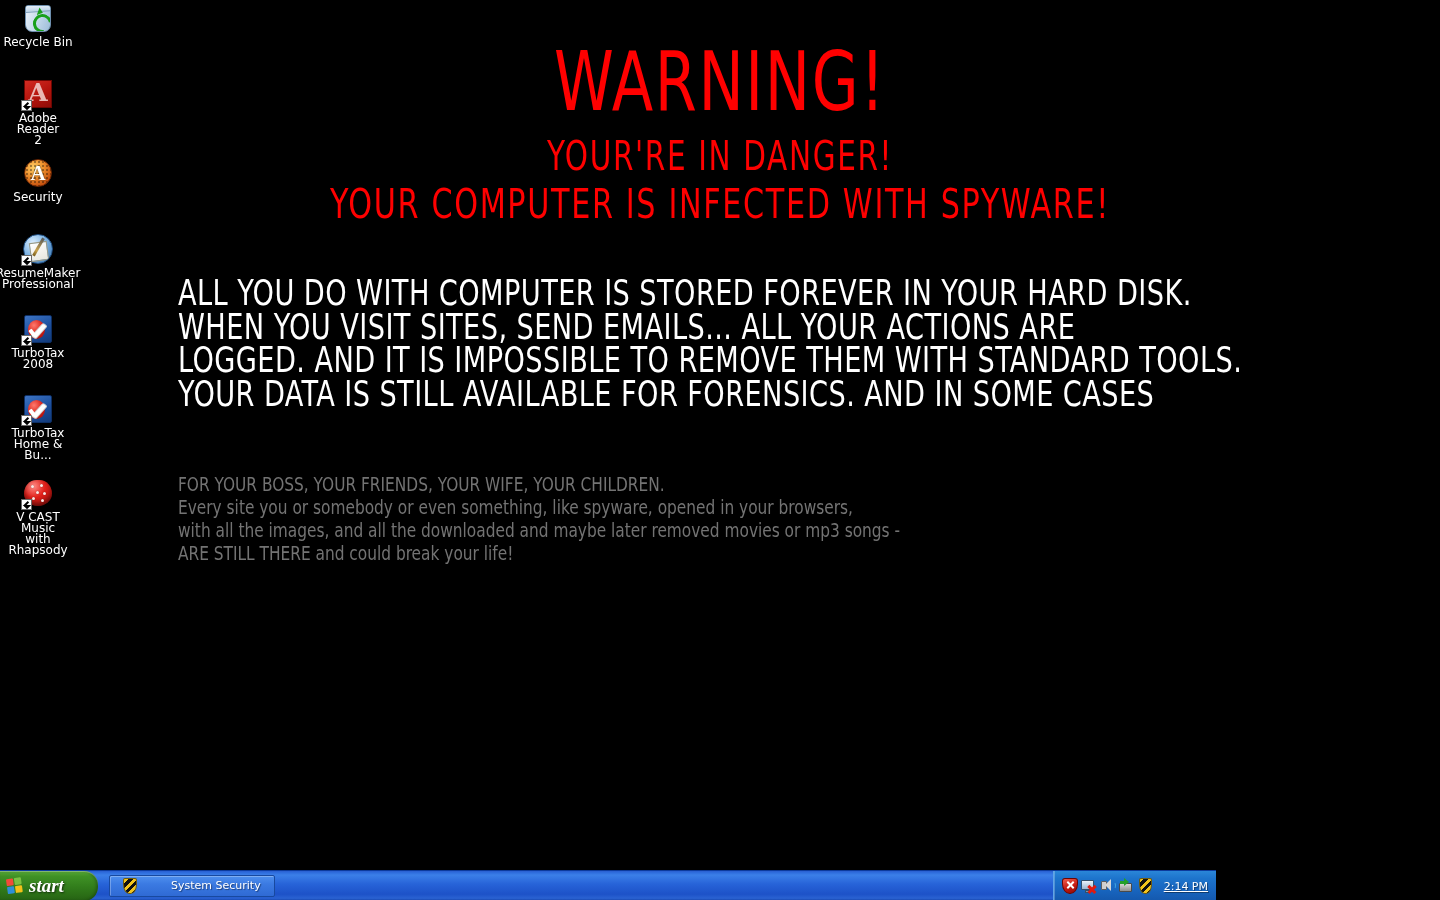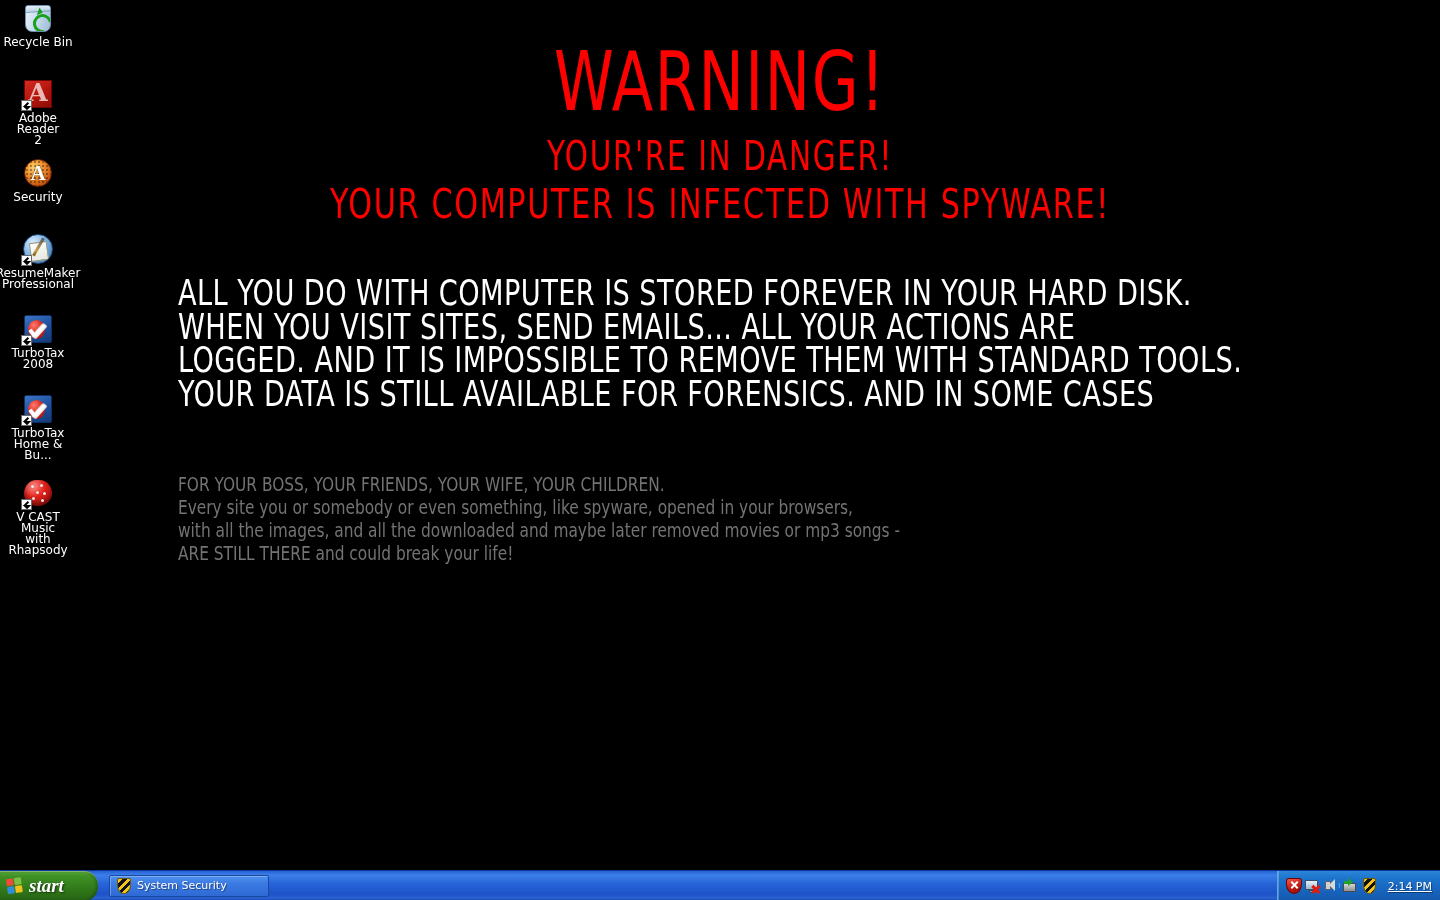--- a/index.html
+++ b/index.html
@@ -335,21 +335,21 @@
     color:#ff0000;
     font-size:45px;
     line-height:49px;
     letter-spacing:2px;
   }
 
   
   #taskbar{
     position:absolute;
     left:0; bottom:0;
-    width:1440px; height:30px;
+    width:1216px; height:30px;
     background:linear-gradient(180deg,
         #2a5fd0 0%, #2f6ede 6%, #3b7fe8 14%,
         #2763d8 45%, #1d52c8 80%, #2a62d2 94%, #1b4cb4 100%);
     border-top:1px solid #0c3a9c;
     display:flex;
     align-items:stretch;
   }
   #start-button{
     position:relative;
     width:98px; height:30px;
@@ -389,25 +389,26 @@
     flex:1 1 auto;
     display:flex;
     align-items:center;
     padding-left:5px;
   }
   .task-button{
     height:22px;
     min-width:160px;
     display:flex;
     align-items:center;
-    padding:0 7px;
+    padding:0 13px;
     background:linear-gradient(180deg,#4f90ef 0%,#3b7ae2 40%,#2f6ad4 100%);
     border:1px solid #18499f;
     border-radius:2px;
     box-shadow:inset 1px 1px 0 rgba(255,255,255,.28);
+    gap:28px;
   }
   .task-button .tb-label{
     color:#ffffff;
     font-size:11px;
     font-family:"DejaVu Sans", sans-serif;
     margin-left:6px;
     white-space:nowrap;
     text-shadow:1px 1px 1px rgba(0,0,0,.45);
   }
   .shield-icon{

